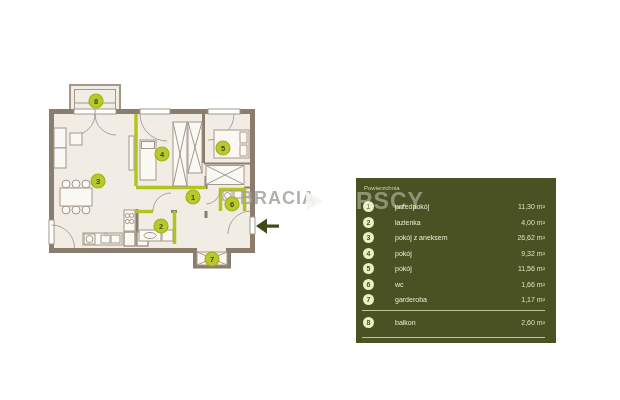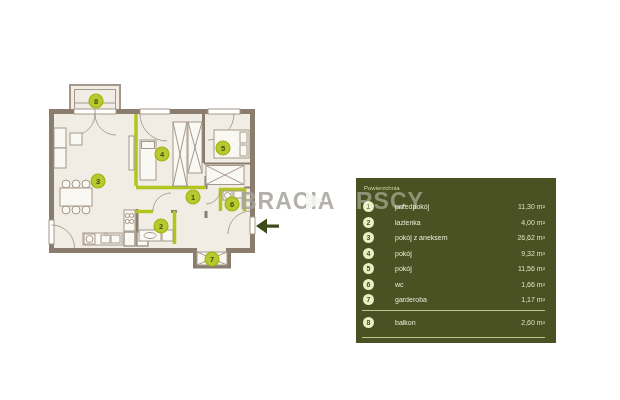--- a/index.html
+++ b/index.html
@@ -1,21 +1,21 @@
 <!DOCTYPE html>
 <html><head>
 <meta charset="utf-8">
 <style>
   html,body{margin:0;padding:0;background:#fff;}
   .stage{position:relative;width:620px;height:400px;background:#ffffff;overflow:hidden;
          font-family:"Liberation Sans", sans-serif;}
   
   .plan{position:absolute;left:40px;top:78px;width:240px;height:212px;}
   
-  .wm1{position:absolute;left:240px;top:188px;font-size:23px;font-weight:bold;
+  .wm1{position:absolute;left:240px;top:188px;font-size:18px;font-weight:bold;
        letter-spacing:1px;color:#a6a39e;opacity:.85;white-space:nowrap;}
   .wm2{position:absolute;left:356px;top:188px;font-size:23px;font-weight:bold;
        letter-spacing:1px;color:rgba(255,255,255,0.38);white-space:nowrap;z-index:5;}
   .wm-tri{position:absolute;left:306px;top:191px;width:0;height:0;z-index:4;
        border-top:10px solid transparent;border-bottom:10px solid transparent;
        border-left:17px solid rgba(245,245,243,0.9);}
   
   .legend{position:absolute;left:356px;top:178px;width:200px;height:165px;
           background:#4a5123;box-sizing:border-box;padding:5px 11px 0 6px;z-index:2;}
   .legend-title{font-size:6px;color:#cfd6a4;margin:2px 0 6px 2px;height:8px;}

